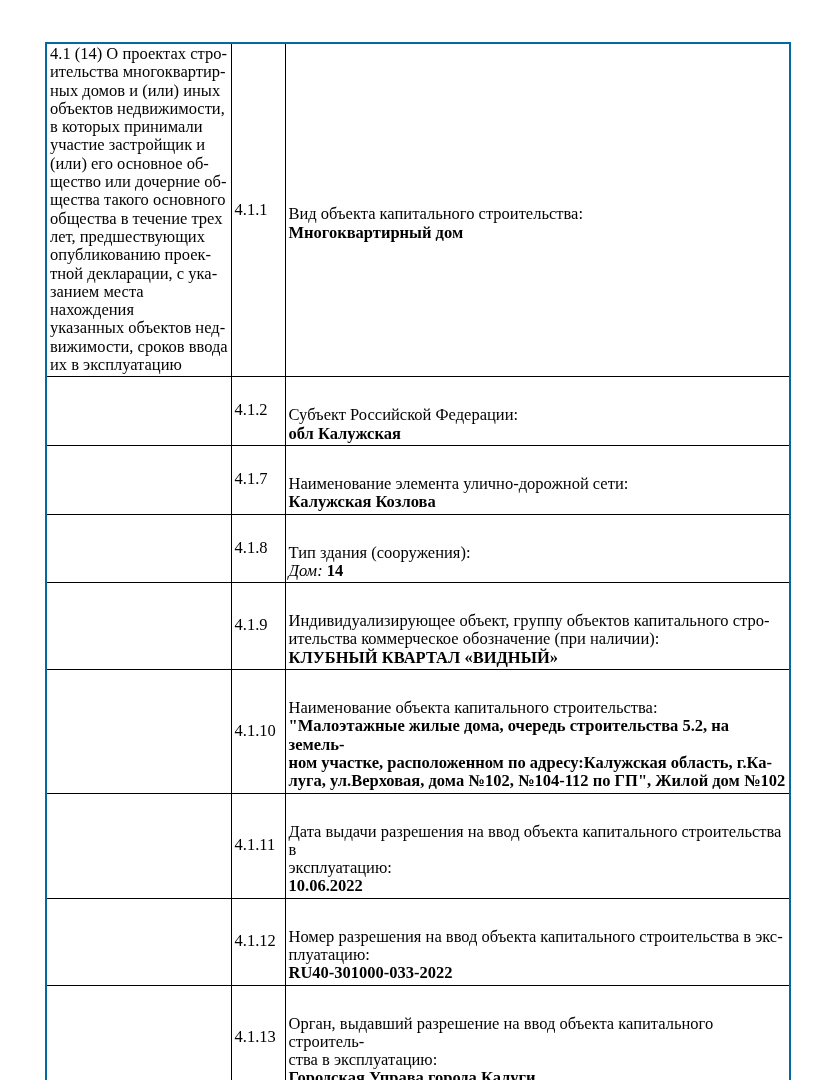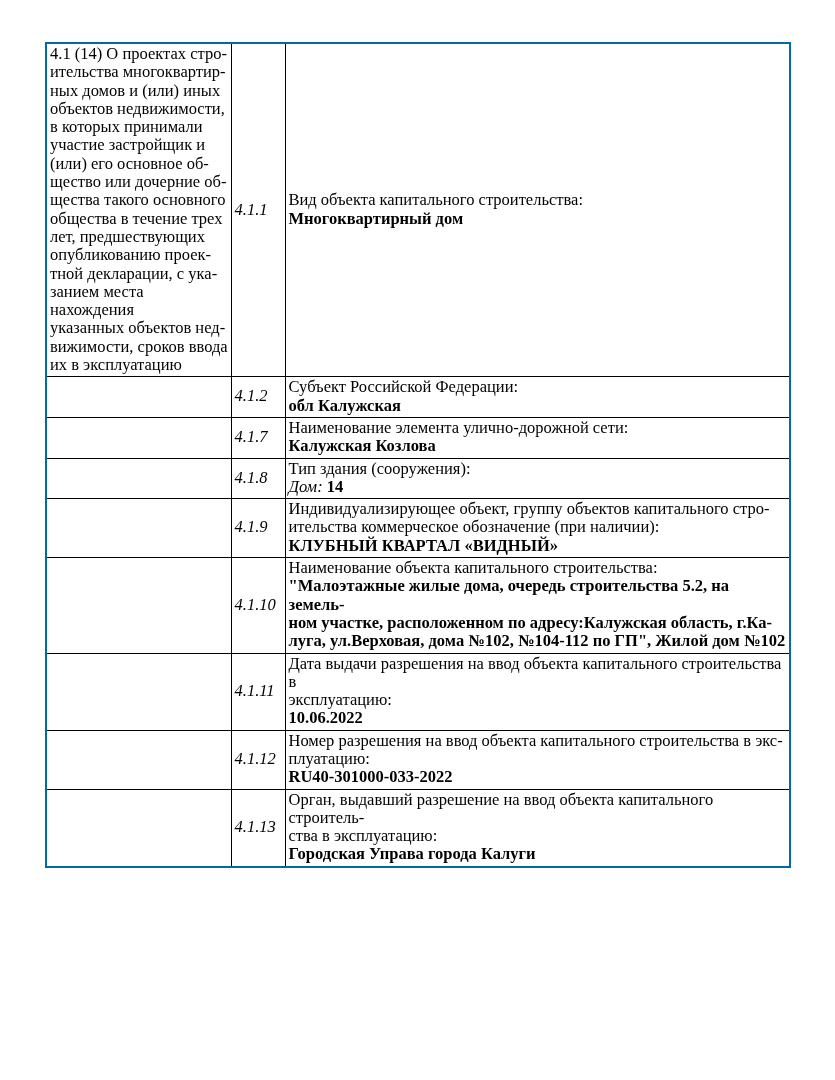--- a/index.html
+++ b/index.html
@@ -40,25 +40,25 @@
     overflow: hidden;
   }
   td.desc-cell {
     vertical-align: top;
   }
   .desc-text {
     white-space: pre-line;
   }
   td.num-cell {
     vertical-align: middle;
-    font-style: italic;
   }
   .field-label {
     white-space: pre-line;
     font-weight: normal;
+    margin-top: 28px;
   }
   .value-line {
     white-space: pre-line;
     font-weight: bold;
   }
   .value-prefix {
     font-weight: normal;
     font-style: italic;
   }
 </style>

